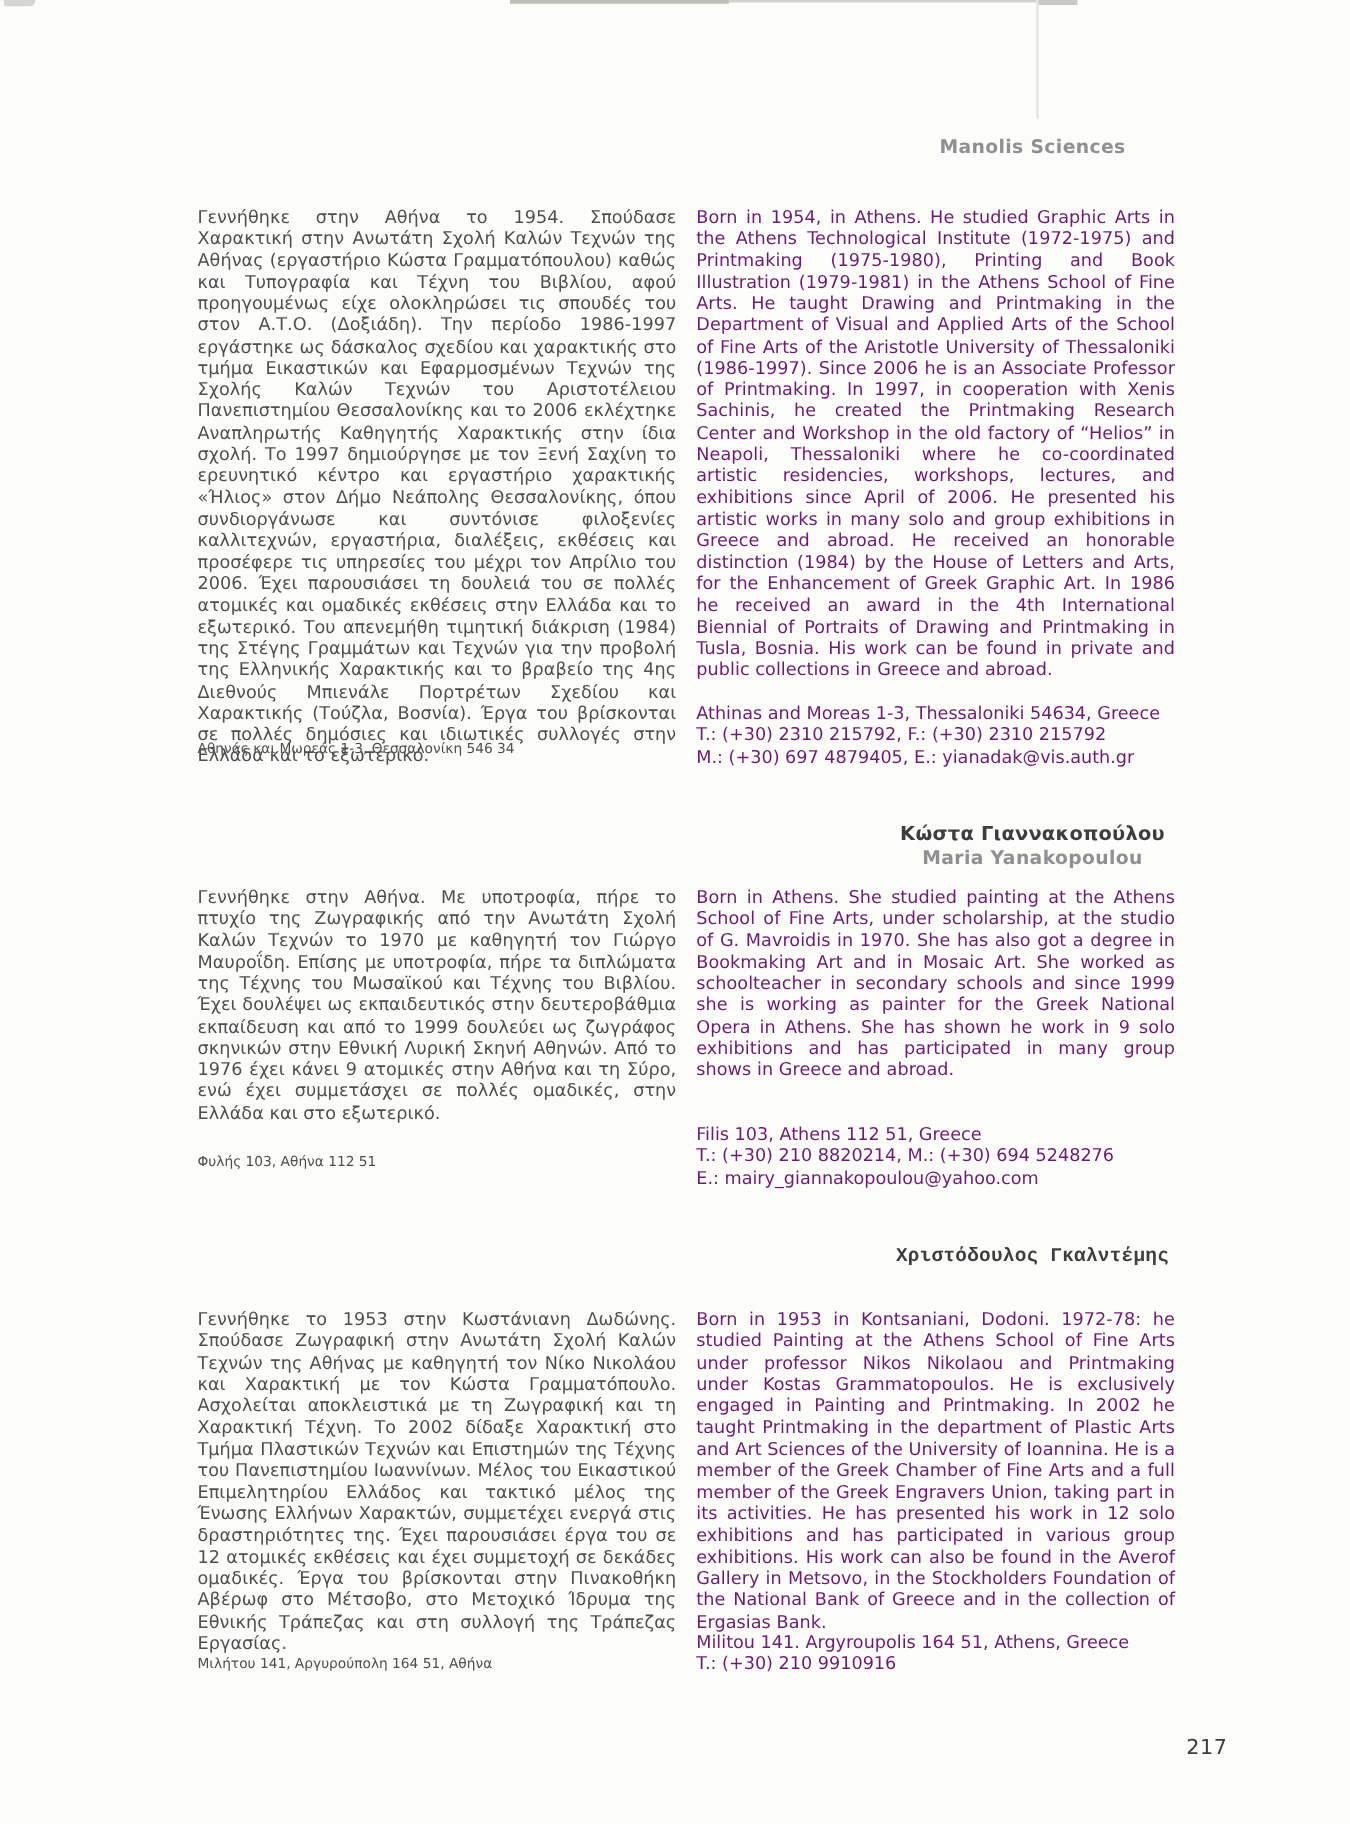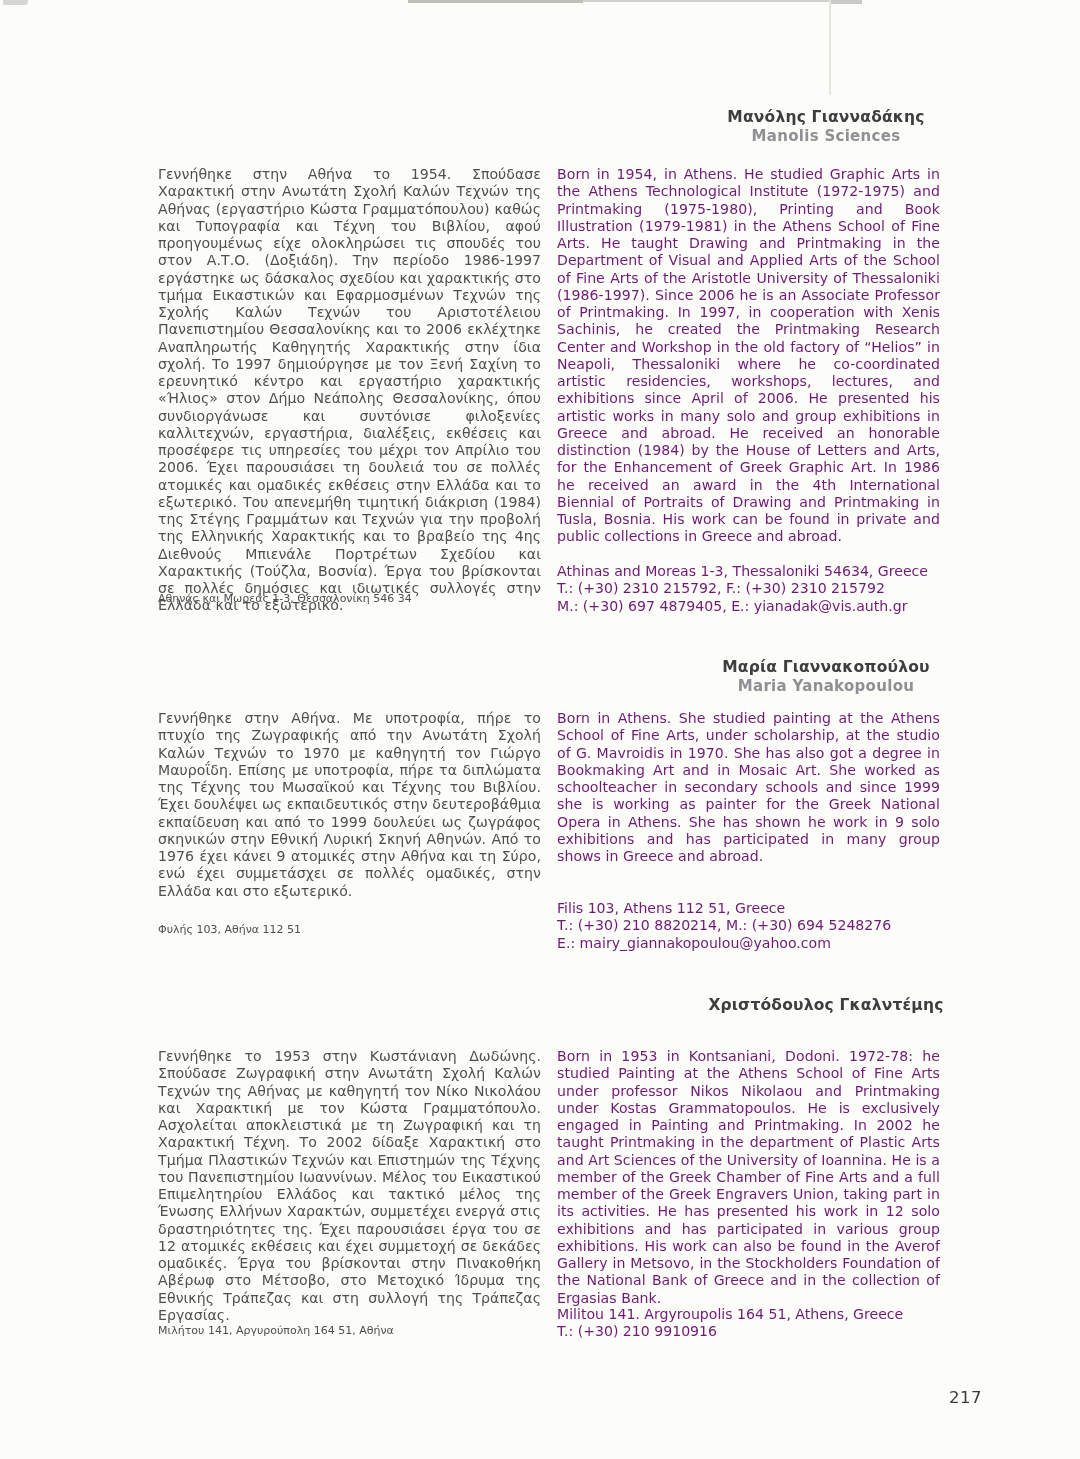--- a/index.html
+++ b/index.html
@@ -32,46 +32,45 @@
 <div class="page">
 
   <div class="abs artifact" style="left:3px;top:0;width:25px;height:5px;opacity:.35;border-radius:0 0 4px 2px;"></div>
   <div class="abs artifact" style="left:408px;top:0;width:175px;height:3px;opacity:.55;"></div>
   <div class="abs artifact" style="left:583px;top:0;width:247px;height:2px;opacity:.38;"></div>
   <div class="abs artifact" style="left:830px;top:0;width:32px;height:4px;opacity:.45;"></div>
   <div class="abs" style="left:829px;top:0;width:2px;height:95px;background:#e6e6e0;"></div>
 
   <section>
     <header class="abs entry-header" style="left:606px;top:108px;width:440px;">
-      <div class="name-gr">Μανόλης Γιανναδάκης</div>
       <div class="name-en">Manolis Sciences</div>
     </header>
     <p class="abs bio gr-text" style="left:158px;top:166px;width:383px;margin:0;">Γεννήθηκε στην Αθήνα το 1954. Σπούδασε Χαρακτική στην Ανωτάτη Σχολή Καλών Τεχνών της Αθήνας (εργαστήριο Κώστα Γραμματόπουλου) καθώς και Τυπογραφία και Τέχνη του Βιβλίου, αφού προηγουμένως είχε ολοκληρώσει τις σπουδές του στον Α.Τ.Ο. (Δοξιάδη). Την περίοδο 1986-1997 εργάστηκε ως δάσκαλος σχεδίου και χαρακτικής στο τμήμα Εικαστικών και Εφαρμοσμένων Τεχνών της Σχολής Καλών Τεχνών του Αριστοτέλειου Πανεπιστημίου Θεσσαλονίκης και το 2006 εκλέχτηκε Αναπληρωτής Καθηγητής Χαρακτικής στην ίδια σχολή. Το 1997 δημιούργησε με τον Ξενή Σαχίνη το ερευνητικό κέντρο και εργαστήριο χαρακτικής «Ήλιος» στον Δήμο Νεάπολης Θεσσαλονίκης, όπου συνδιοργάνωσε και συντόνισε φιλοξενίες καλλιτεχνών, εργαστήρια, διαλέξεις, εκθέσεις και προσέφερε τις υπηρεσίες του μέχρι τον Απρίλιο του 2006. Έχει παρουσιάσει τη δουλειά του σε πολλές ατομικές και ομαδικές εκθέσεις στην Ελλάδα και το εξωτερικό. Του απενεμήθη τιμητική διάκριση (1984) της Στέγης Γραμμάτων και Τεχνών για την προβολή της Ελληνικής Χαρακτικής και το βραβείο της 4ης Διεθνούς Μπιενάλε Πορτρέτων Σχεδίου και Χαρακτικής (Τούζλα, Βοσνία). Έργα του βρίσκονται σε πολλές δημόσιες και ιδιωτικές συλλογές στην Ελλάδα και το εξωτερικό.</p>
     <p class="abs bio en-text" style="left:557px;top:166px;width:383px;margin:0;">Born in 1954, in Athens. He studied Graphic Arts in the Athens Technological Institute (1972-1975) and Printmaking (1975-1980), Printing and Book Illustration (1979-1981) in the Athens School of Fine Arts. He taught Drawing and Printmaking in the Department of Visual and Applied Arts of the School of Fine Arts of the Aristotle University of Thessaloniki (1986-1997). Since 2006 he is an Associate Professor of Printmaking. In 1997, in cooperation with Xenis Sachinis, he created the Printmaking Research Center and Workshop in the old factory of “Helios” in Neapoli, Thessaloniki where he co-coordinated artistic residencies, workshops, lectures, and exhibitions since April of 2006. He presented his artistic works in many solo and group exhibitions in Greece and abroad. He received an honorable distinction (1984) by the House of Letters and Arts, for the Enhancement of Greek Graphic Art. In 1986 he received an award in the 4th International Biennial of Portraits of Drawing and Printmaking in Tusla, Bosnia. His work can be found in private and public collections in Greece and abroad.</p>
     <div class="abs addr gr-text" style="left:158px;top:590px;width:383px;">Αθηνάς και Μωρεάς 1-3, Θεσσαλονίκη 546 34</div>
     <div class="abs contact en-text" style="left:557px;top:563px;width:400px;">Athinas and Moreas 1-3, Thessaloniki 54634, Greece
 T.: (+30) 2310 215792, F.: (+30) 2310 215792
 M.: (+30) 697 4879405, E.: yianadak@vis.auth.gr</div>
   </section>
 
   <section>
     <header class="abs entry-header" style="left:606px;top:658px;width:440px;">
-      <div class="name-gr">Μαρία Γιαννακοπούλου</div>
+      <div class="name-gr">Κώστα Γιαννακοπούλου</div>
       <div class="name-en">Maria Yanakopoulou</div>
     </header>
     <p class="abs bio gr-text" style="left:158px;top:710px;width:383px;margin:0;">Γεννήθηκε στην Αθήνα. Με υποτροφία, πήρε το πτυχίο της Ζωγραφικής από την Ανωτάτη Σχολή Καλών Τεχνών το 1970 με καθηγητή τον Γιώργο Μαυροΐδη. Επίσης με υποτροφία, πήρε τα διπλώματα της Τέχνης του Μωσαϊκού και Τέχνης του Βιβλίου. Έχει δουλέψει ως εκπαιδευτικός στην δευτεροβάθμια εκπαίδευση και από το 1999 δουλεύει ως ζωγράφος σκηνικών στην Εθνική Λυρική Σκηνή Αθηνών. Από το 1976 έχει κάνει 9 ατομικές στην Αθήνα και τη Σύρο, ενώ έχει συμμετάσχει σε πολλές ομαδικές, στην Ελλάδα και στο εξωτερικό.</p>
     <p class="abs bio en-text" style="left:557px;top:710px;width:383px;margin:0;">Born in Athens. She studied painting at the Athens School of Fine Arts, under scholarship, at the studio of G. Mavroidis in 1970. She has also got a degree in Bookmaking Art and in Mosaic Art. She worked as schoolteacher in secondary schools and since 1999 she is working as painter for the Greek National Opera in Athens. She has shown he work in 9 solo exhibitions and has participated in many group shows in Greece and abroad.</p>
     <div class="abs addr gr-text" style="left:158px;top:921px;width:383px;">Φυλής 103, Αθήνα 112 51</div>
     <div class="abs contact en-text" style="left:557px;top:900px;width:400px;">Filis 103, Athens 112 51, Greece
 T.: (+30) 210 8820214, M.: (+30) 694 5248276
 E.: mairy_giannakopoulou@yahoo.com</div>
   </section>
 
   <section>
-    <header class="abs entry-header" style="left:606px;top:996px;width:440px;">
+    <header class="abs entry-header" style="left:606px;top:996px;width:440px;font-family:Liberation Mono, monospace;">
       <div class="name-gr">Χριστόδουλος Γκαλντέμης</div>
     </header>
     <p class="abs bio gr-text" style="left:158px;top:1048px;width:383px;margin:0;">Γεννήθηκε το 1953 στην Κωστάνιανη Δωδώνης. Σπούδασε Ζωγραφική στην Ανωτάτη Σχολή Καλών Τεχνών της Αθήνας με καθηγητή τον Νίκο Νικολάου και Χαρακτική με τον Κώστα Γραμματόπουλο. Ασχολείται αποκλειστικά με τη Ζωγραφική και τη Χαρακτική Τέχνη. Το 2002 δίδαξε Χαρακτική στο Τμήμα Πλαστικών Τεχνών και Επιστημών της Τέχνης του Πανεπιστημίου Ιωαννίνων. Μέλος του Εικαστικού Επιμελητηρίου Ελλάδος και τακτικό μέλος της Ένωσης Ελλήνων Χαρακτών, συμμετέχει ενεργά στις δραστηριότητες της. Έχει παρουσιάσει έργα του σε 12 ατομικές εκθέσεις και έχει συμμετοχή σε δεκάδες ομαδικές. Έργα του βρίσκονται στην Πινακοθήκη Αβέρωφ στο Μέτσοβο, στο Μετοχικό Ίδρυμα της Εθνικής Τράπεζας και στη συλλογή της Τράπεζας Εργασίας.</p>
     <p class="abs bio en-text" style="left:557px;top:1048px;width:383px;margin:0;">Born in 1953 in Kontsaniani, Dodoni. 1972-78: he studied Painting at the Athens School of Fine Arts under professor Nikos Nikolaou and Printmaking under Kostas Grammatopoulos. He is exclusively engaged in Painting and Printmaking. In 2002 he taught Printmaking in the department of Plastic Arts and Art Sciences of the University of Ioannina. He is a member of the Greek Chamber of Fine Arts and a full member of the Greek Engravers Union, taking part in its activities. He has presented his work in 12 solo exhibitions and has participated in various group exhibitions. His work can also be found in the Averof Gallery in Metsovo, in the Stockholders Foundation of the National Bank of Greece and in the collection of Ergasias Bank.</p>
     <div class="abs addr gr-text" style="left:158px;top:1322px;width:383px;">Μιλήτου 141, Αργυρούπολη 164 51, Αθήνα</div>
     <div class="abs contact en-text" style="left:557px;top:1306px;width:400px;">Militou 141. Argyroupolis 164 51, Athens, Greece
 T.: (+30) 210 9910916</div>
   </section>
 
   <div class="abs pageno" style="left:920px;top:1388px;width:62px;text-align:right;">217</div>

